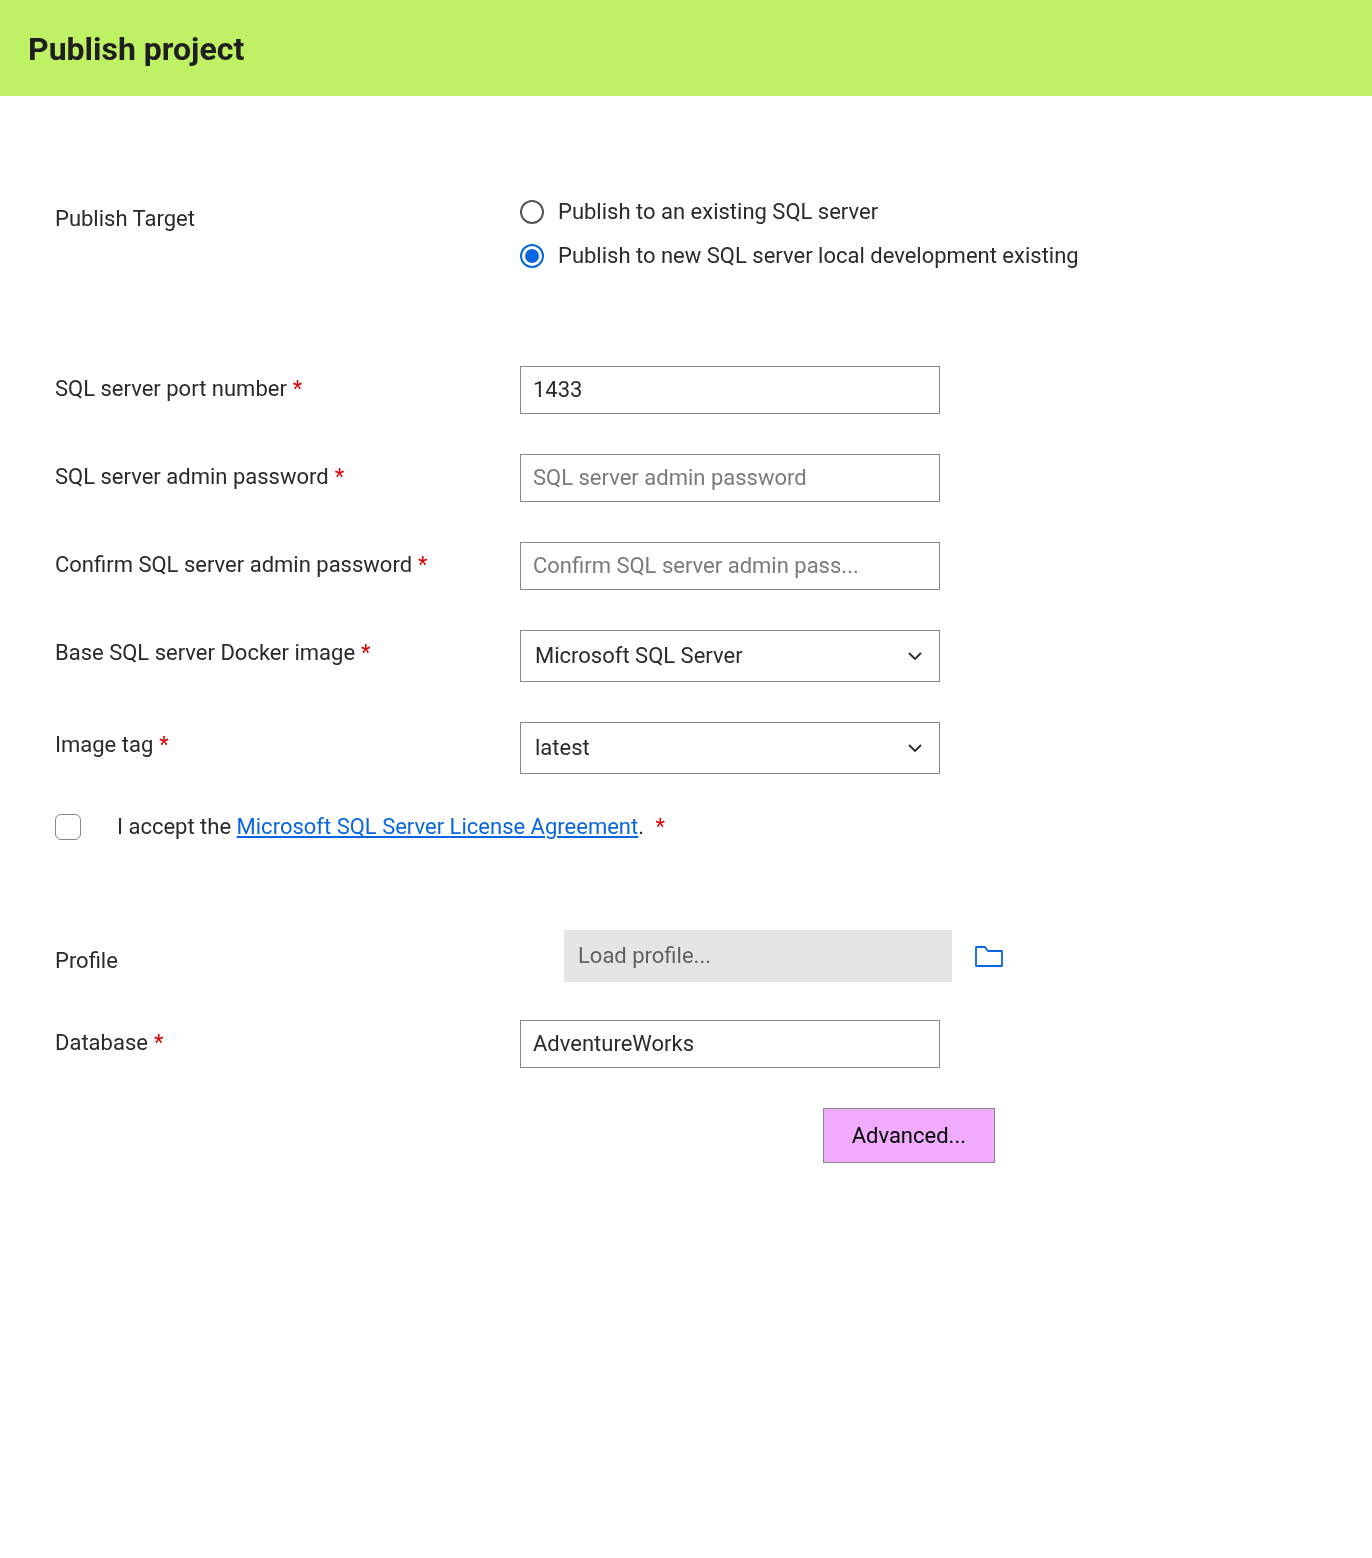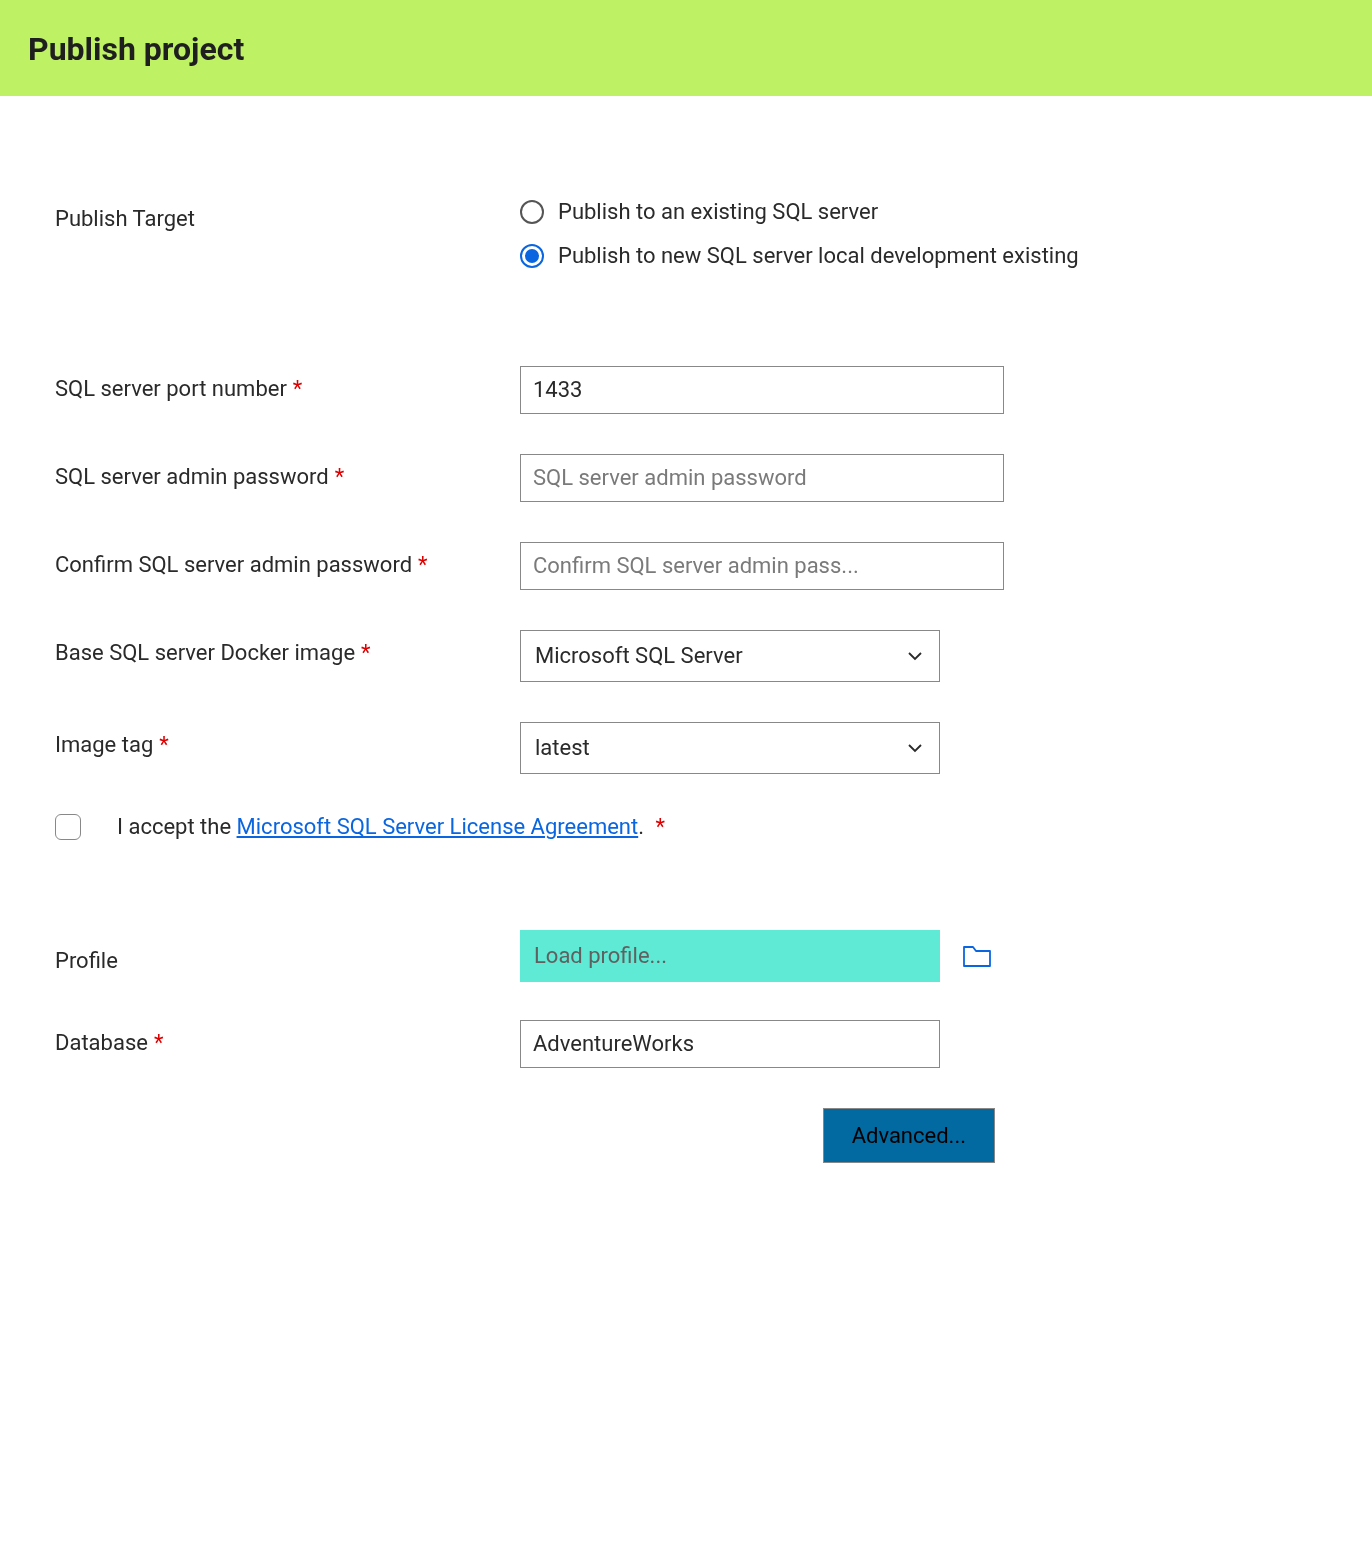--- a/index.html
+++ b/index.html
@@ -67,21 +67,21 @@
       content: "";
       position: absolute;
       top: 3px; left: 3px; right: 3px; bottom: 3px;
       background: #0a66e0;
       border-radius: 50%;
     }
     .radio-label {
       line-height: 1.45;
     }
     input[type="text"], input[type="password"] {
-      width: 484px;
+      width: 420px;
       height: 48px;
       border: 1px solid #888;
       padding: 0 12px;
       font-size: 22px;
       color: #2a2a2a;
       font-family: inherit;
     }
     input::placeholder { color: #7a7a7a; }
     .select-box {
       width: 420px;
@@ -114,42 +114,43 @@
     .license-text a {
       color: #0a66e0;
       text-decoration: underline;
     }
     .profile-row {
       display: flex;
       align-items: center;
       margin-bottom: 38px;
     }
     .profile-input {
-      width: 420px;
+      width: 388px;
       height: 52px;
-      background: #5eead4;
+      background: #e5e5e5;
       border: none;
       padding: 0 14px;
       font-size: 22px;
       color: #606060;
       display: flex;
       align-items: center;
+      margin-left: 44px;
     }
     .folder-icon {
       margin-left: 22px;
       cursor: pointer;
       display: inline-flex;
     }
     .adv-row {
       display: flex;
       justify-content: flex-end;
     }
     .adv-button {
       border: 1px solid #888;
-      background: #0369a1;
+      background: #f0abfc;
       font-size: 22px;
       padding: 14px 28px;
       cursor: pointer;
       font-family: inherit;
     }
     .row.compact { margin-bottom: 40px; }
     .radio-block { margin-bottom: 94px; }
   </style>
 </head>
 <body>

